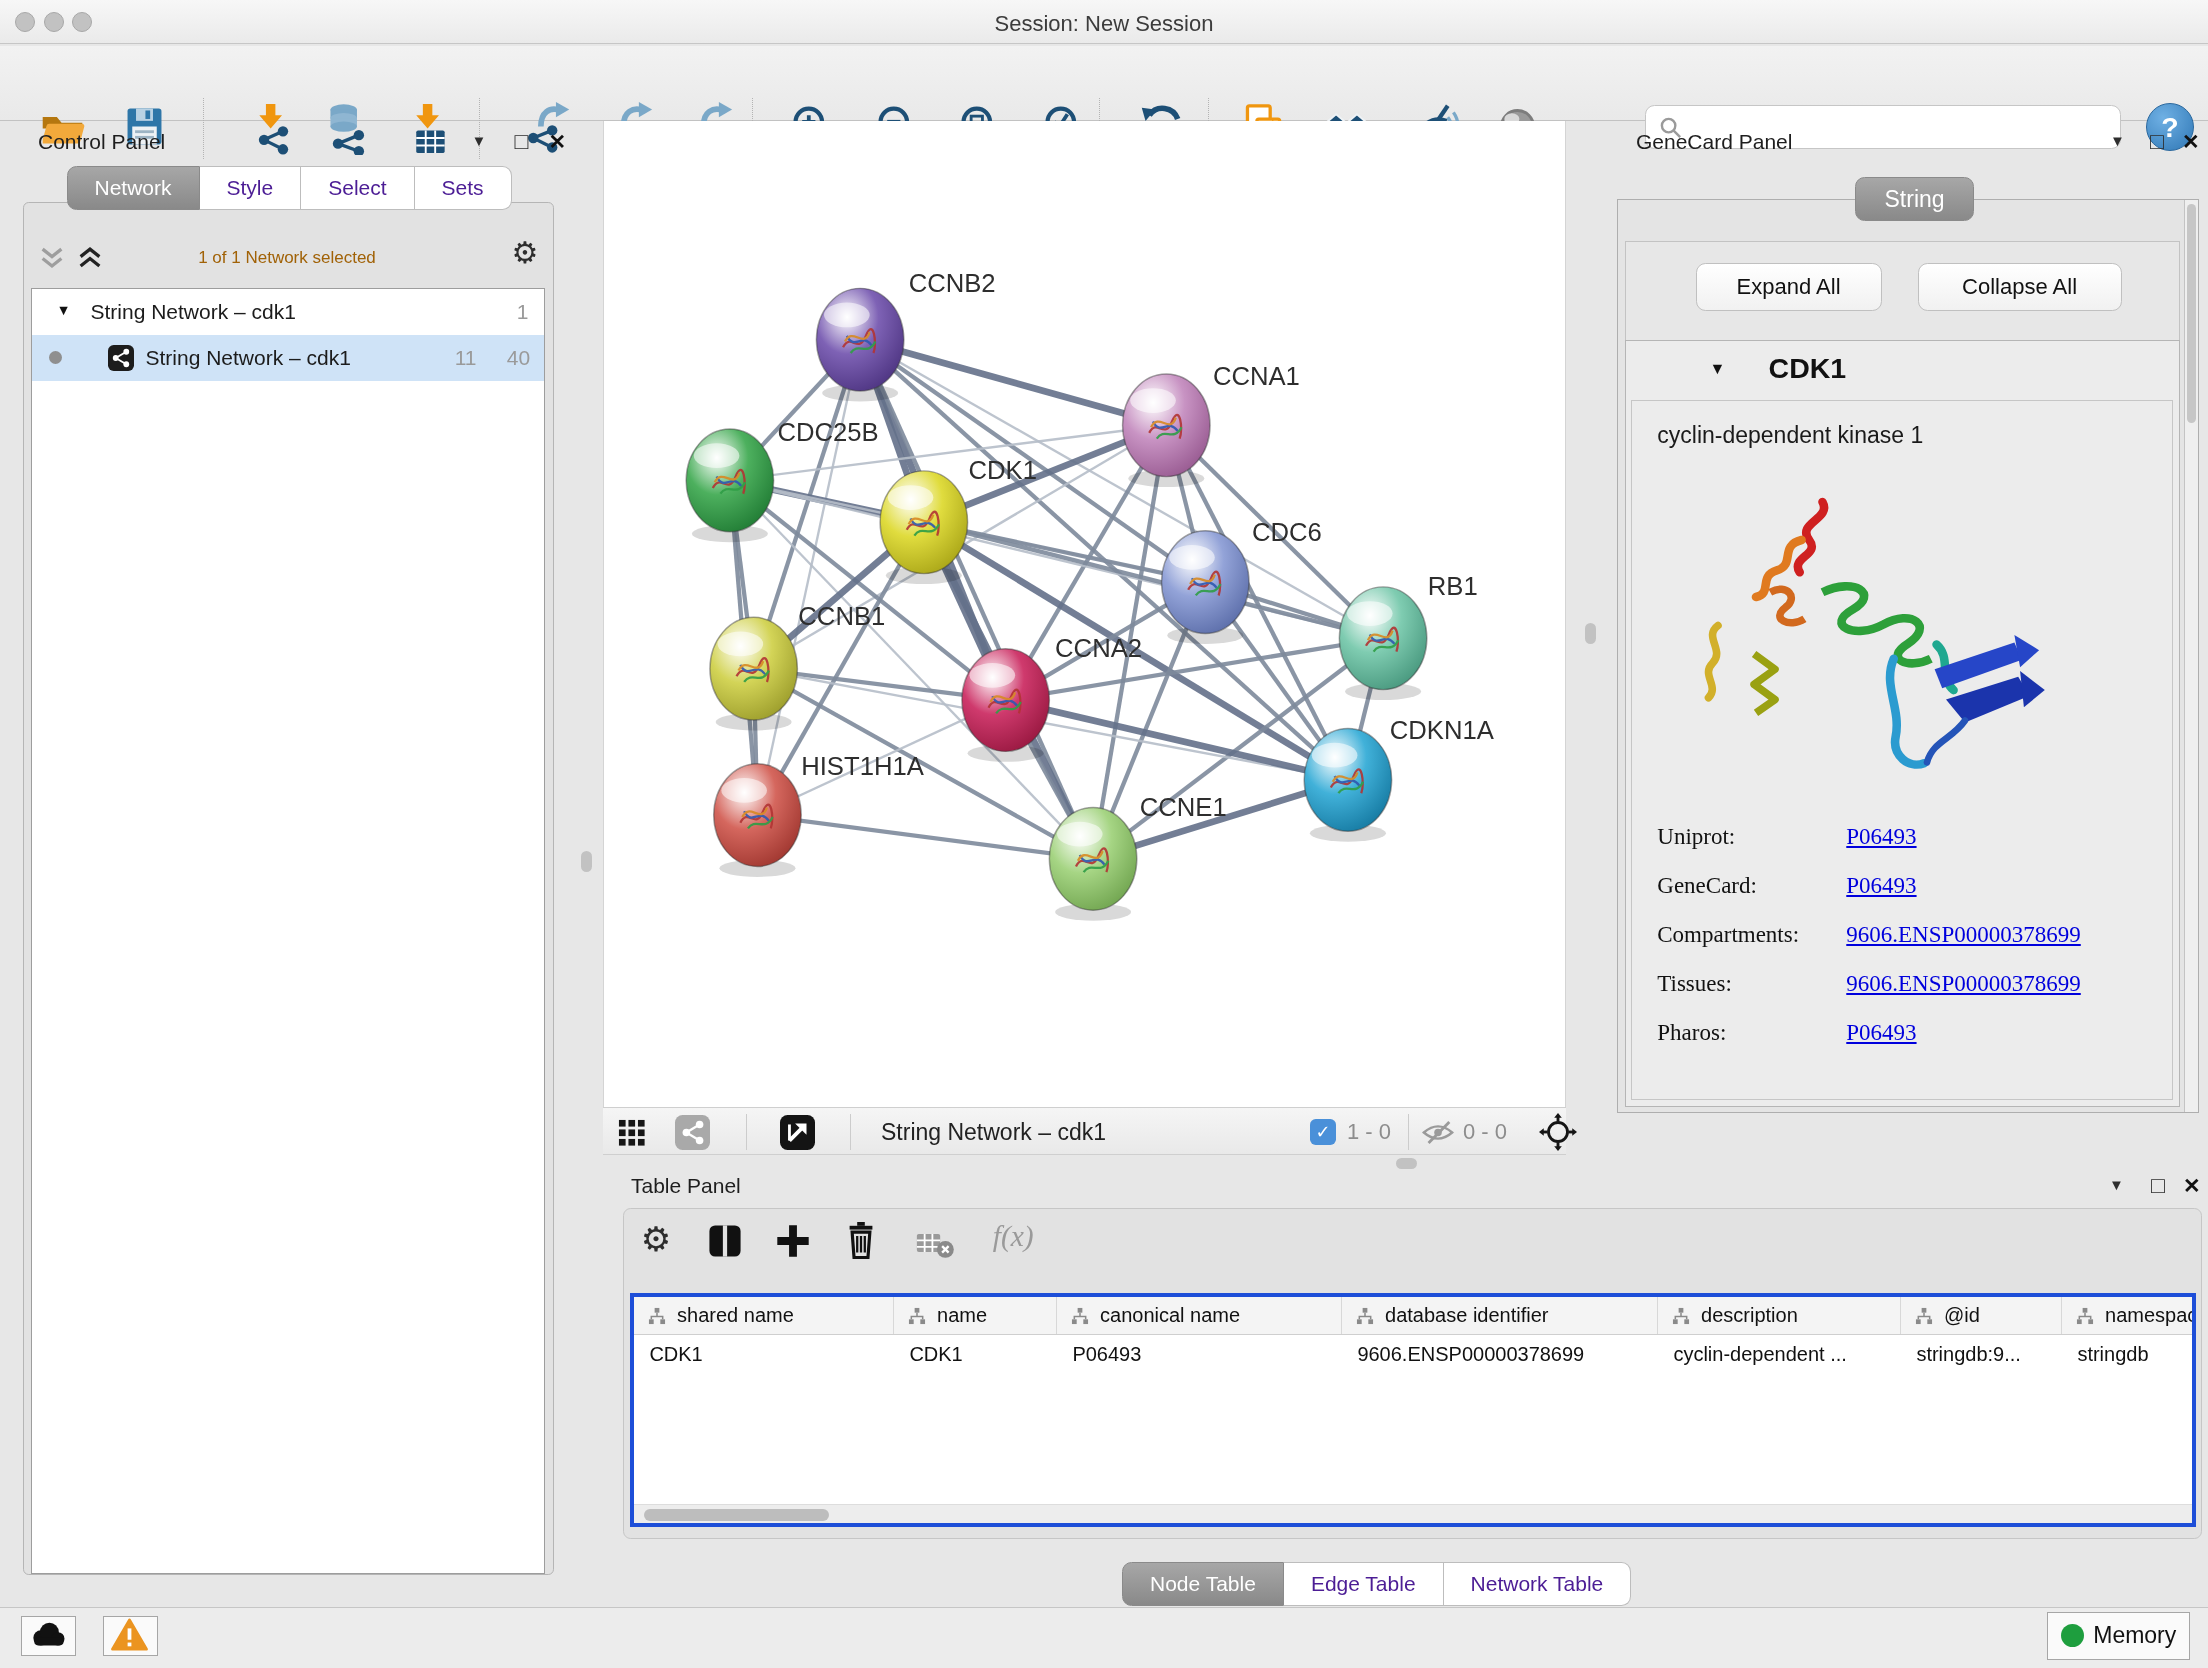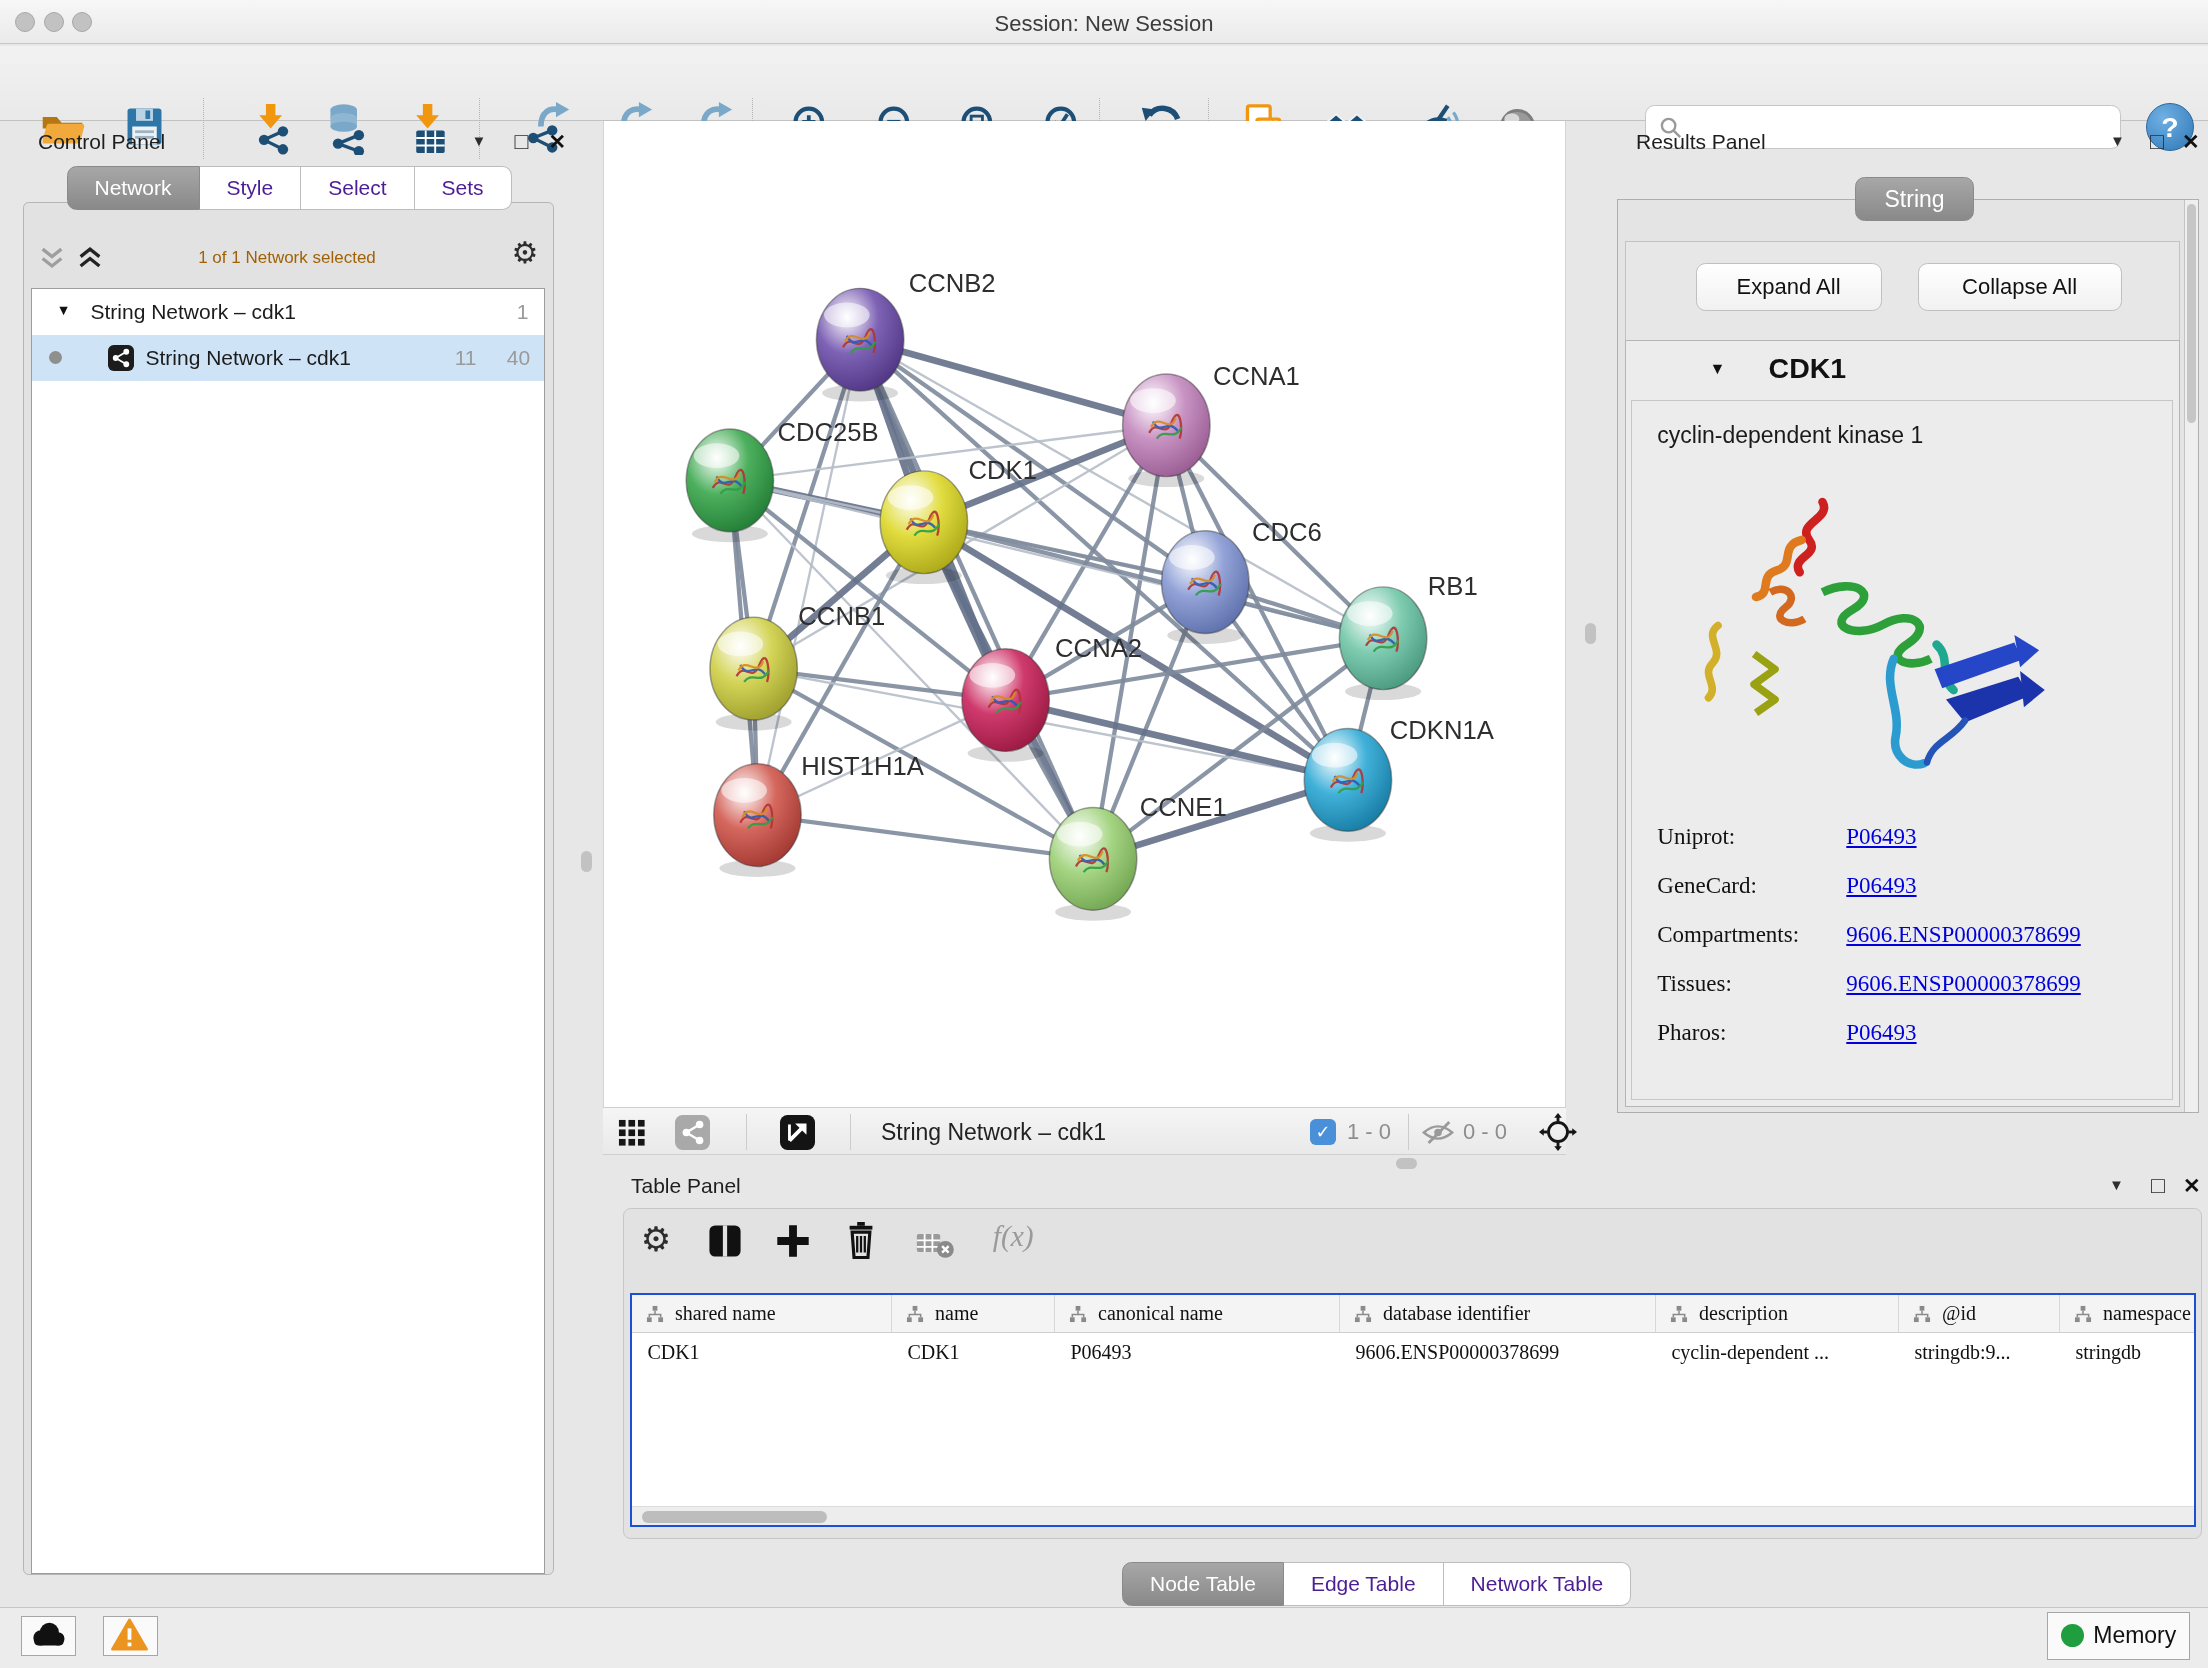--- a/index.html
+++ b/index.html
@@ -87,21 +87,21 @@
   .cl-link { color:#0000dd; text-decoration:underline; }
   .vscroll { background:#efefef; border-left:1px solid #c3c3c3; }
   .vthumb { background:#c6c6c6; border-radius:6.7px; }
 
   
   .tpanel { left:616px; top:1168px; width:1592px; height:439px; }
   .tp-card { left:6.7px; top:40px; width:1579px; height:331px; background:#e2e2e2;
              border:1px solid #c6c6c6; border-radius:7.6px; }
   .fx { font-family:"Liberation Serif", serif; font-style:italic; font-size:29.5px; color:#9a9a9a; }
   .tblwrap { left:6.7px; top:84px; width:1566px; height:234px; background:#fff;
-             border:2px solid #1d4ed8; overflow:hidden;font-family:Liberation Serif, serif; }
+             border:4px solid #1d4ed8; overflow:hidden; }
   .thead { display:flex; height:38px; background:#f4f4f4; border-bottom:1px solid #cfcfcf; }
   .th { flex:none; display:flex; align-items:center; padding-left:13.3px;
         border-right:1px solid #d8d8d8; font-size:20px; color:#111; overflow:hidden; white-space:nowrap; }
   .th .thlabel { margin-left:11.4px; }
   .trowdata { display:flex; height:38px; }
   .td { flex:none; padding-left:15px; font-size:20px; line-height:38px; color:#111;
         overflow:hidden; white-space:nowrap; }
   .hscroll { background:#ededed; border-top:1px solid #dddddd; }
   .hthumb { background:#bdbdbd; border-radius:6.7px; }
 
@@ -536,21 +536,21 @@
     <polygon points="5,16 5,24 0,20" fill="#151515"></polygon>
       <polygon points="35,16 35,24 40,20" fill="#151515"></polygon>
   </svg>
 </div>
 
 <div class="abs splitdot" style="left:581px;top:851px;width:11.4px;height:21px"></div>
 <div class="abs splitdot" style="left:1585px;top:623px;width:11.4px;height:21px"></div>
 <div class="abs splitdot" style="left:1396px;top:1158px;width:21px;height:11.4px"></div>
 
 <div class="abs rpanel">
-  <div class="abs ptitle" style="left:19px;top:5.7px">Results Panel</div>
+  <div class="abs ptitle" style="left:19px;top:5.7px">GeneCard Panel</div>
   <div class="abs pctl" style="left:493px;top:7.6px;font-size:15px">▼</div>
   <div class="abs pctl" style="left:533px;top:3.8px;font-size:23px">□</div>
   <div class="abs x-glyph" style="left:565px;top:5.7px">✕</div>
 
   <div class="rtab">String</div>
   <div class="abs rp-box"></div>
 
   <div class="abs rp-card1">
     <div class="abs btn" style="left:70px;top:21px;width:186px;height:48px;line-height:46px">Expand All</div>
     <div class="abs btn" style="left:292px;top:21px;width:204px;height:48px;line-height:46px">Collapse All</div>

